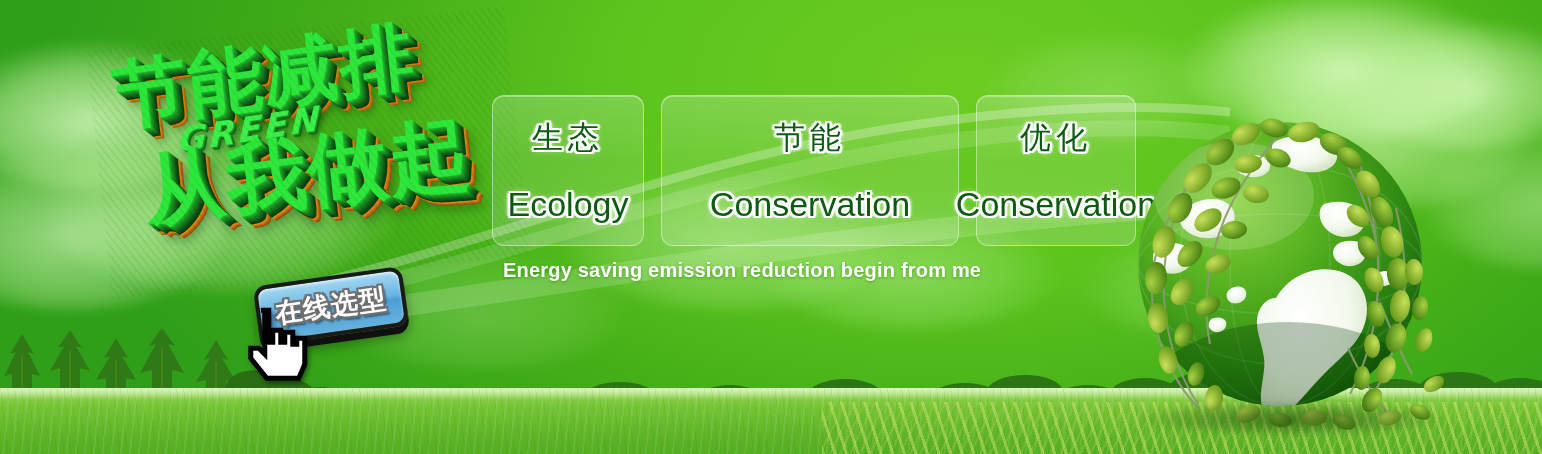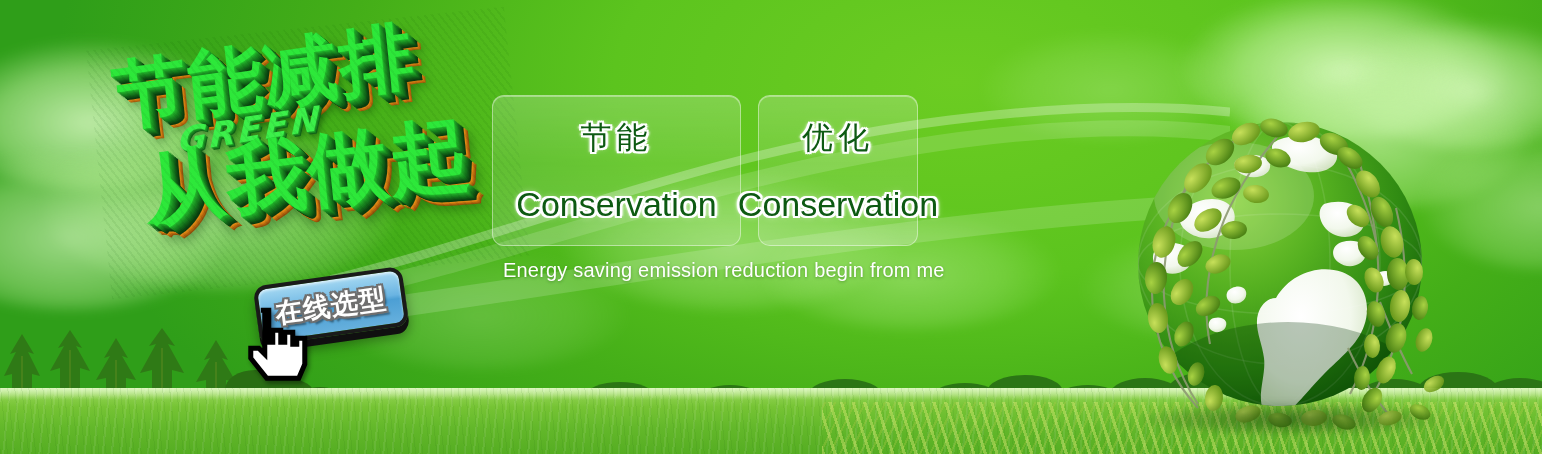--- a/index.html
+++ b/index.html
@@ -160,21 +160,21 @@
     height:151px;
     border-radius:12px;
     border:1px solid rgba(255,255,255,.42);
     background:linear-gradient(180deg, rgba(255,255,255,.20) 0%, rgba(255,255,255,.10) 45%, rgba(255,255,255,.17) 100%);
     box-shadow:inset 0 1px 0 rgba(255,255,255,.35);
     display:flex;flex-direction:column;align-items:center;justify-content:center;
     padding:0 18px;
     cursor:pointer;
   }
   .card-1{width:152px;}
-  .card-2{width:249px;}
+  .card-2{width:298px;}
   .card-3{width:160px;}
   .card-cn{
     font-family:"DejaVu Sans", sans-serif;
     font-size:31px;font-weight:normal;letter-spacing:5px;
     color:#0d5a12;
     margin-bottom:26px;
     text-shadow:
       -2px -2px 0 #fff, 2px -2px 0 #fff, -2px 2px 0 #fff, 2px 2px 0 #fff,
       -2px 0 0 #fff, 2px 0 0 #fff, 0 -2px 0 #fff, 0 2px 0 #fff,
       -3px 0 2px rgba(255,255,255,.9), 3px 0 2px rgba(255,255,255,.9),
@@ -195,20 +195,21 @@
 
   
   .tagline{
     position:absolute;left:503px;top:259px;
     font-family:"Liberation Sans", sans-serif;
     font-size:20px;
     color:#ffffff;
     letter-spacing:.2px;
     text-shadow:0 1px 3px rgba(30,90,10,.45);
     white-space:nowrap;
+    font-weight:bold;
   }
 
   
   .globe-wrap{
     position:absolute;left:1128px;top:112px;
     width:320px;height:320px;
   }
   .globe-shadow{
     position:absolute;left:14px;bottom:-4px;width:300px;height:34px;
     background:radial-gradient(ellipse at 50% 50%, rgba(20,60,10,.55) 0%, rgba(20,60,10,.22) 50%, rgba(20,60,10,0) 75%);
@@ -304,20 +305,24 @@
     <div class="cta">
       <span class="cta-label">在线选型</span>
     </div>
     <svg class="hand-cursor" width="72" height="84" viewBox="0 0 72 84">
       <path d="M22,8 L30,8 L30,40 L34,40 L34,28 L42,28 L42,40 L46,40 L46,30 L54,30 L54,42 L58,42 L58,36 L66,36
                L66,62 L60,76 L28,76 L12,56 L12,46 L20,46 L26,52 L26,8 Z" fill="#ffffff" stroke="#000000" stroke-width="5" stroke-linejoin="miter"></path>
     </svg>
   </div>
 
   <div class="cards">
+    <div class="card card-1">
+      <div class="card-cn">生态</div>
+      <div class="card-en">Ecology</div>
+    </div>
     <div class="card card-2">
       <div class="card-cn">节能</div>
       <div class="card-en">Conservation</div>
     </div>
     <div class="card card-3">
       <div class="card-cn">优化</div>
       <div class="card-en">Conservation</div>
     </div>
   </div>
 

